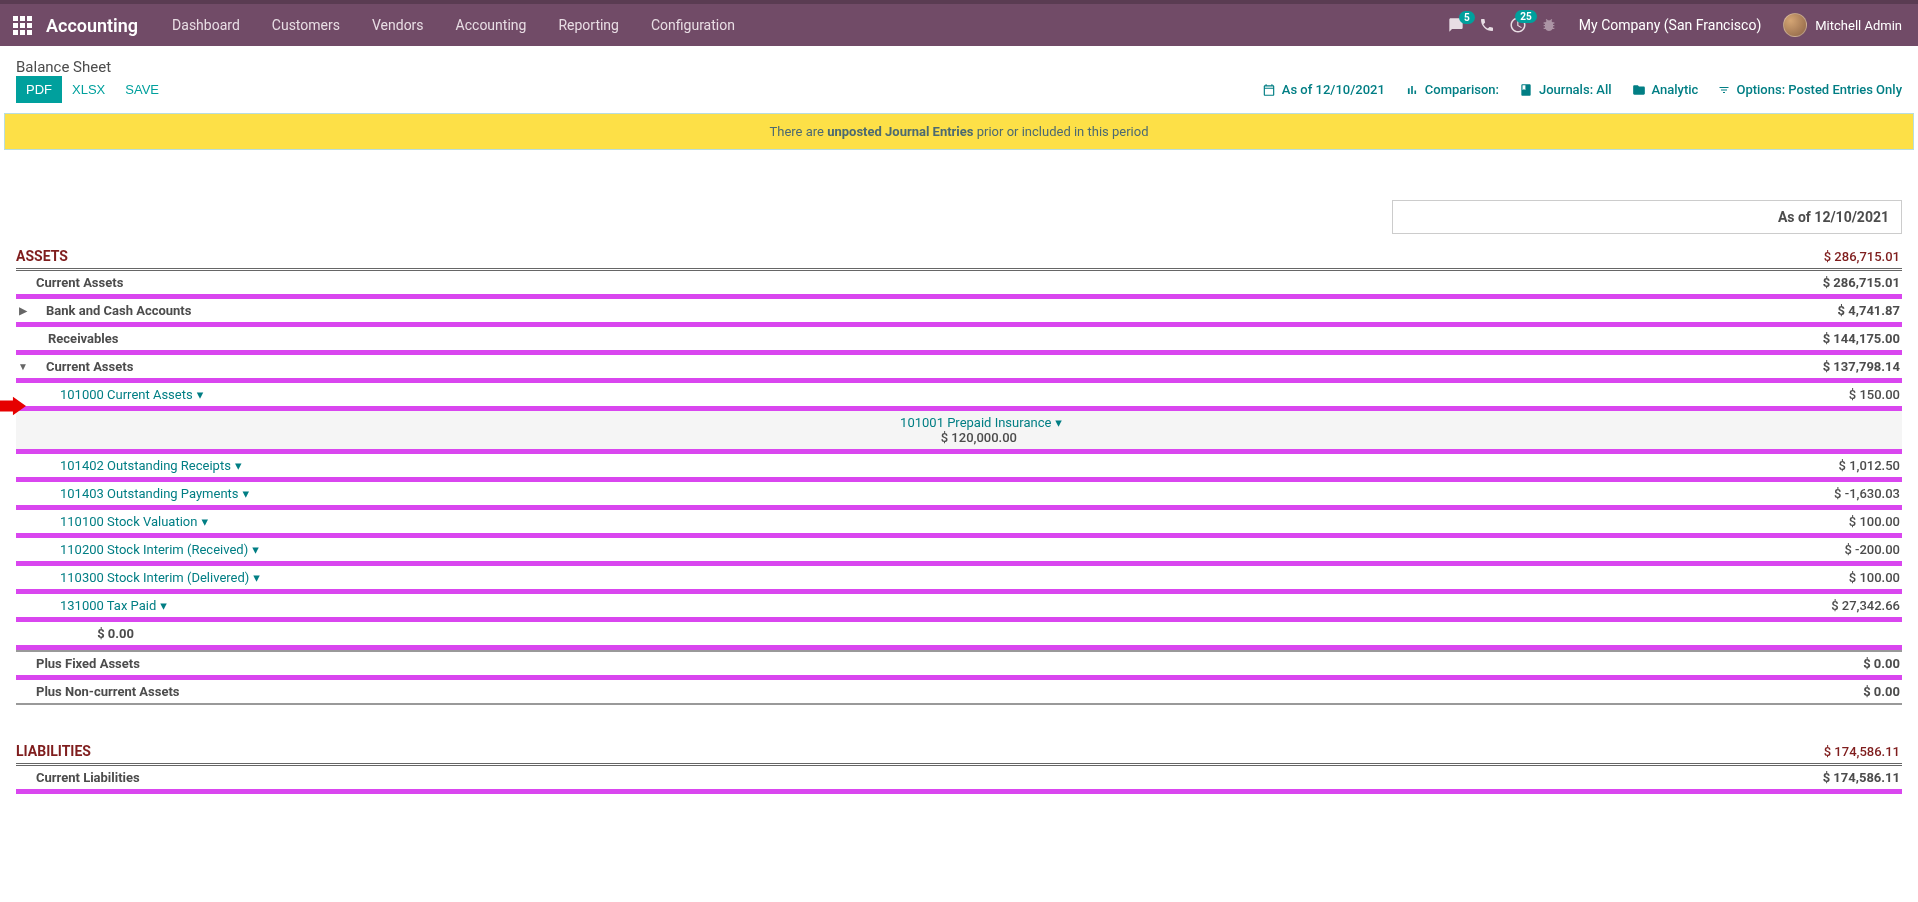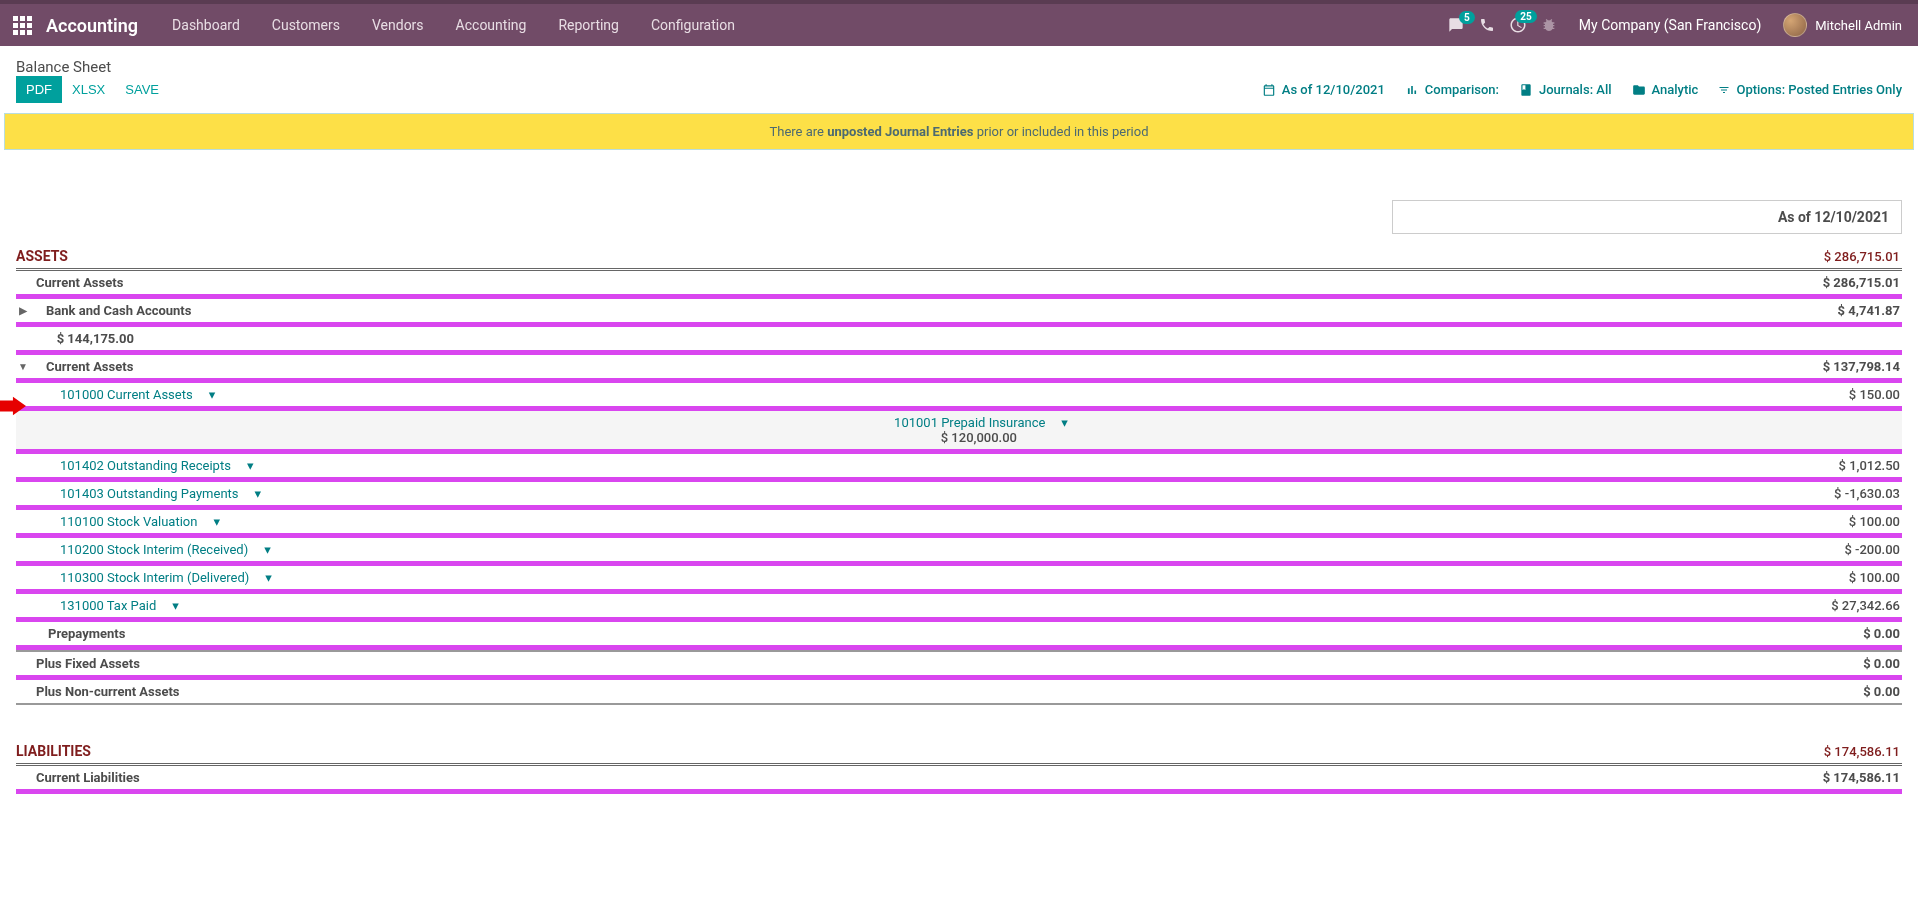--- a/index.html
+++ b/index.html
@@ -34,21 +34,21 @@
 .row .label { flex: 1; display: flex; align-items: center; }
 .row .value { text-align: right; min-width: 120px; font-weight: 500; padding-right: 2px; }
 .row.section-head { border-bottom: 3px double #666; font-weight: bold; text-transform: uppercase; color: #7f1d1d; padding-top: 4px; }
 .row.section-head .label { font-size: 14px; }
 .row.bold .label, .row.bold .value { font-weight: bold; }
 .row.account .label a { color: #017e84; text-decoration: none; cursor: pointer; }
 .caret { margin-left: 4px; color: #017e84; cursor:pointer; }
 .tri { width: 14px; text-align: center; color: #666; cursor: pointer; font-size: 10px; }
 .indent-1 { padding-left: 20px; }
 .indent-2 { padding-left: 32px; }
-.indent-3 { padding-left: 44px; gap: 12px; }
+.indent-3 { padding-left: 44px; }
 .row.hover-hl { background: #f5f5f5; flex-direction: column; }
 .sect-gap { height: 34px; }
 .red-arrow { position: absolute; left: -2px; top: 246px; width: 28px; height: 20px; }
 .red-arrow svg { width: 100%; height: 100%; }
 ::-webkit-scrollbar { width: 16px; }
 ::-webkit-scrollbar-track { background: #f0f0f0; }
 ::-webkit-scrollbar-thumb { background: #c0c0c0; }
 </style>
 </head>
 <body>
@@ -183,20 +183,23 @@
 
     <div class="row bold">
       <div class="label">
             <span class="tri">▶</span>
             <span class="indent-2" style="padding-left:16px">Bank and Cash Accounts</span>
           </div>
       <div class="value">$ 4,741.87</div>
     </div>
 
     <div class="row bold">
+      <div class="label indent-2">
+            <span>Receivables</span>
+          </div>
       <div class="value">$ 144,175.00</div>
     </div>
 
     <div class="row bold">
       <div class="label">
             <span class="tri">▼</span>
             <span class="indent-2" style="padding-left:16px">Current Assets</span>
           </div>
       <div class="value">$ 137,798.14</div>
     </div>
@@ -254,23 +257,20 @@
           <div class="row account">
             <div class="label indent-3">
               <a>131000 Tax Paid</a>
               <span class="caret">▾</span>
             </div>
             <div class="value">$ 27,342.66</div>
           </div>
         </div>
 
     <div class="row bold">
-      <div class="label indent-2">
-            <span>Prepayments</span>
-          </div>
       <div class="value">$ 0.00</div>
     </div>
 
     <div class="row bold" style="border-top:2px solid #999">
       <div class="label indent-1">
             <span>Plus Fixed Assets</span>
           </div>
       <div class="value">$ 0.00</div>
     </div>
 

